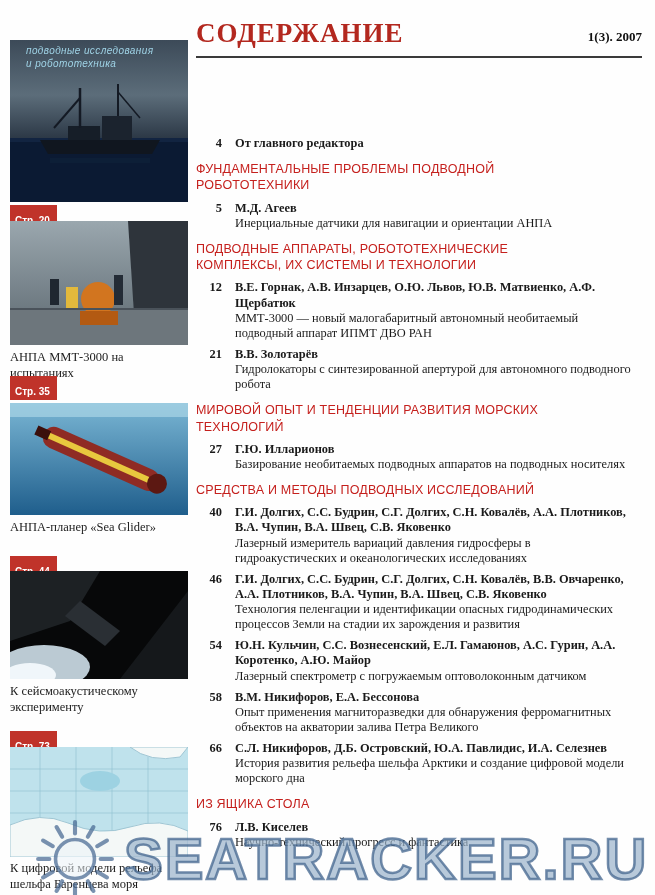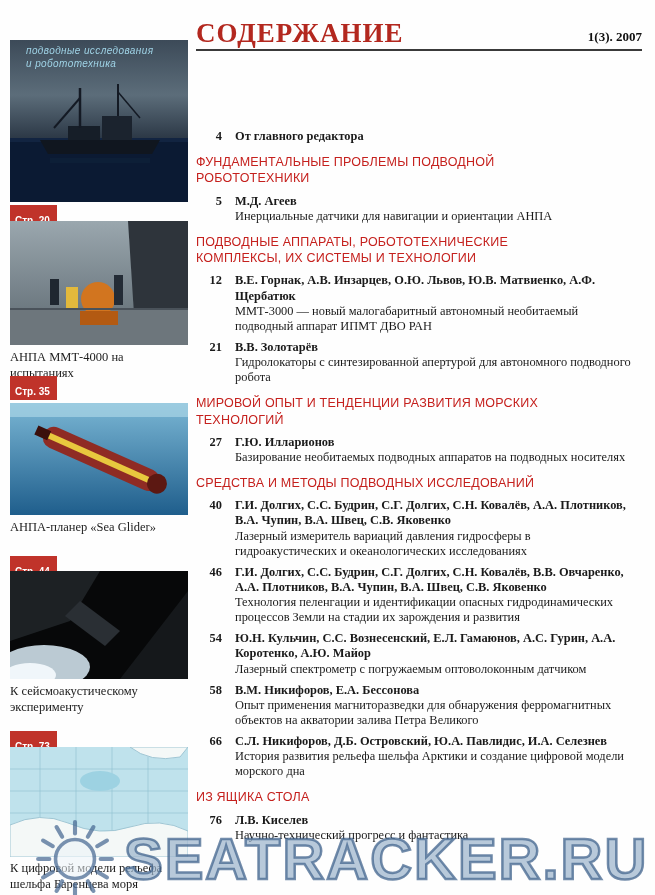--- a/index.html
+++ b/index.html
@@ -24,21 +24,21 @@
     display:inline-block; background:#c0332a; color:#fff;
     font-family:"Liberation Sans", sans-serif; font-size:10px; font-weight:bold;
     padding:10px 7px 2px 5px; line-height:1.2;
   }
   .ph { width:178px; overflow:hidden; background:#555; }
   .cap { width:158px; font-size:12.5px; line-height:1.25; color:#1c1c1c; }
 
   
   .main { position:absolute; left:196px; top:18px; width:446px; }
   .mhead { display:flex; justify-content:space-between; align-items:flex-end;
-           border-bottom:2px solid #3a3a3a; }
+           border-bottom:2px solid #3a3a3a; padding-bottom:7px; }
   .mtitle { font-size:27px; font-weight:bold; color:#b3281f; letter-spacing:1px; }
   .missue { font-size:13px; font-weight:bold; color:#111; padding-bottom:4px; }
 
   .toc-body { margin-top:78px; }
   .sec-h {
     font-family:"Liberation Sans", sans-serif; font-size:12.5px; font-weight:normal;
     color:#c5201d; line-height:1.3; max-width:345px; margin:10px 0 7px 0;
     letter-spacing:.2px;
   }
   .entry { display:flex; margin-bottom:6px; font-size:12.4px; line-height:1.22; }
@@ -110,21 +110,21 @@
         <path d="M118 0 L178 0 L178 124 L126 124 Z" fill="#2e343b"></path>
         <rect y="88" width="178" height="36" fill="#6d767c"></rect>
         <rect x="56" y="66" width="12" height="22" fill="#e3b93c"></rect>
         <circle cx="88" cy="78" r="17" fill="#d2751f"></circle>
         <rect x="70" y="90" width="38" height="14" fill="#b35a12"></rect>
         <rect x="40" y="58" width="9" height="26" fill="#1f2730"></rect>
         <rect x="104" y="54" width="9" height="30" fill="#242c36"></rect>
         <line x1="0" y1="88" x2="178" y2="88" stroke="#4a525a" stroke-width="2"></line>
       </svg>
     </div>
-    <div class="sb-abs cap" style="top:350px">АНПА ММТ-4000 на испытаниях</div>
+    <div class="sb-abs cap" style="top:350px">АНПА ММТ-3000 на испытаниях</div>
 
     <div class="sb-abs" style="top:376px">
       <span class="pg-label">Стр. 35</span>
     </div>
     <div class="sb-abs ph" style="top:403px;height:112px">
       <svg width="178" height="112" viewBox="0 0 178 112">
         <defs>
           <linearGradient id="ph2" x1="0" y1="0" x2="0" y2="1">
             <stop offset="0" stop-color="#7ab6d4"></stop>
               <stop offset="1" stop-color="#1f5e8c"></stop>

